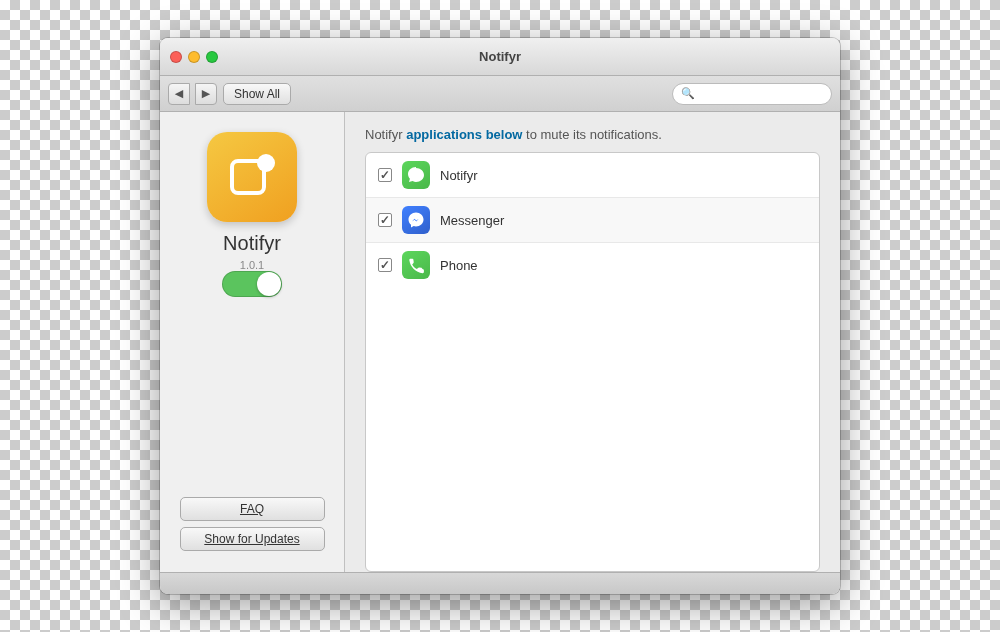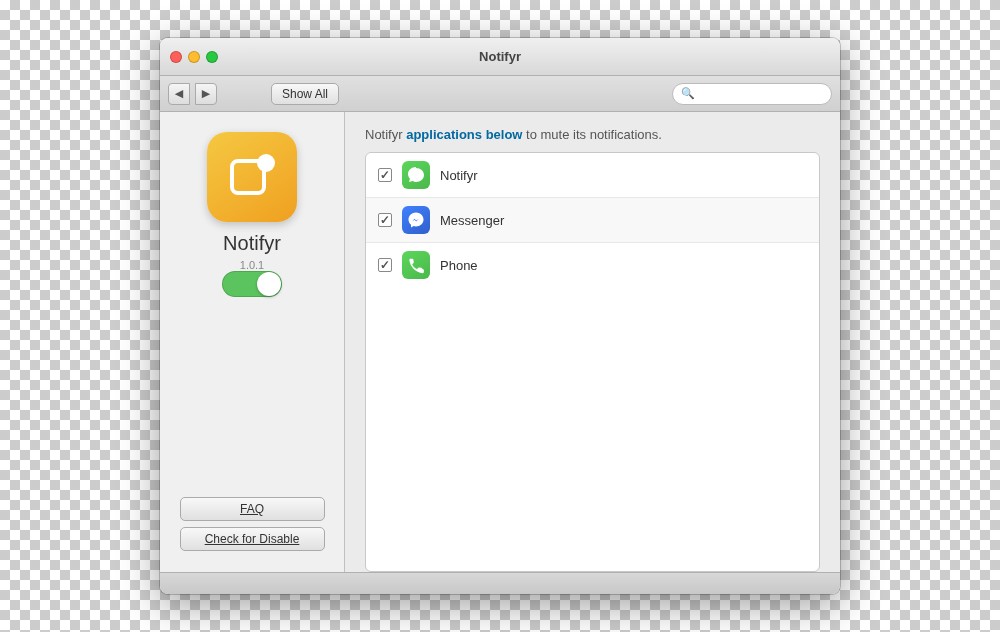--- a/index.html
+++ b/index.html
@@ -91,21 +91,20 @@
 
     .show-all-btn {
       background: linear-gradient(to bottom, #f8f8f8, #e0e0e0);
       border: 1px solid #aaa;
       border-radius: 5px;
       padding: 2px 10px;
       font-size: 12px;
       color: #333;
       cursor: pointer;
       height: 22px;
-      margin-left: 48px;
     }
 
     .search-box {
       margin-left: auto;
       width: 160px;
       height: 22px;
       background: white;
       border: 1px solid #bbb;
       border-radius: 11px;
       display: flex;
@@ -394,21 +393,21 @@
 
       <div class="toggle-container">
         <div class="toggle">
           <div class="toggle-knob"></div>
         </div>
       </div>
 
       <div class="sidebar-spacer"></div>
 
       <button class="sidebar-btn">FAQ</button>
-      <button class="sidebar-btn">Check for Disable</button>
+      <button class="sidebar-btn">Show for Updates</button>
     </div>
 
     <div class="right-panel">
       <div class="panel-header">
         <p class="panel-description">
           <span>Notifyr </span><strong>applications below</strong><span> to mute its notifications.</span>
         </p>
       </div>
 
       <div class="app-list">

